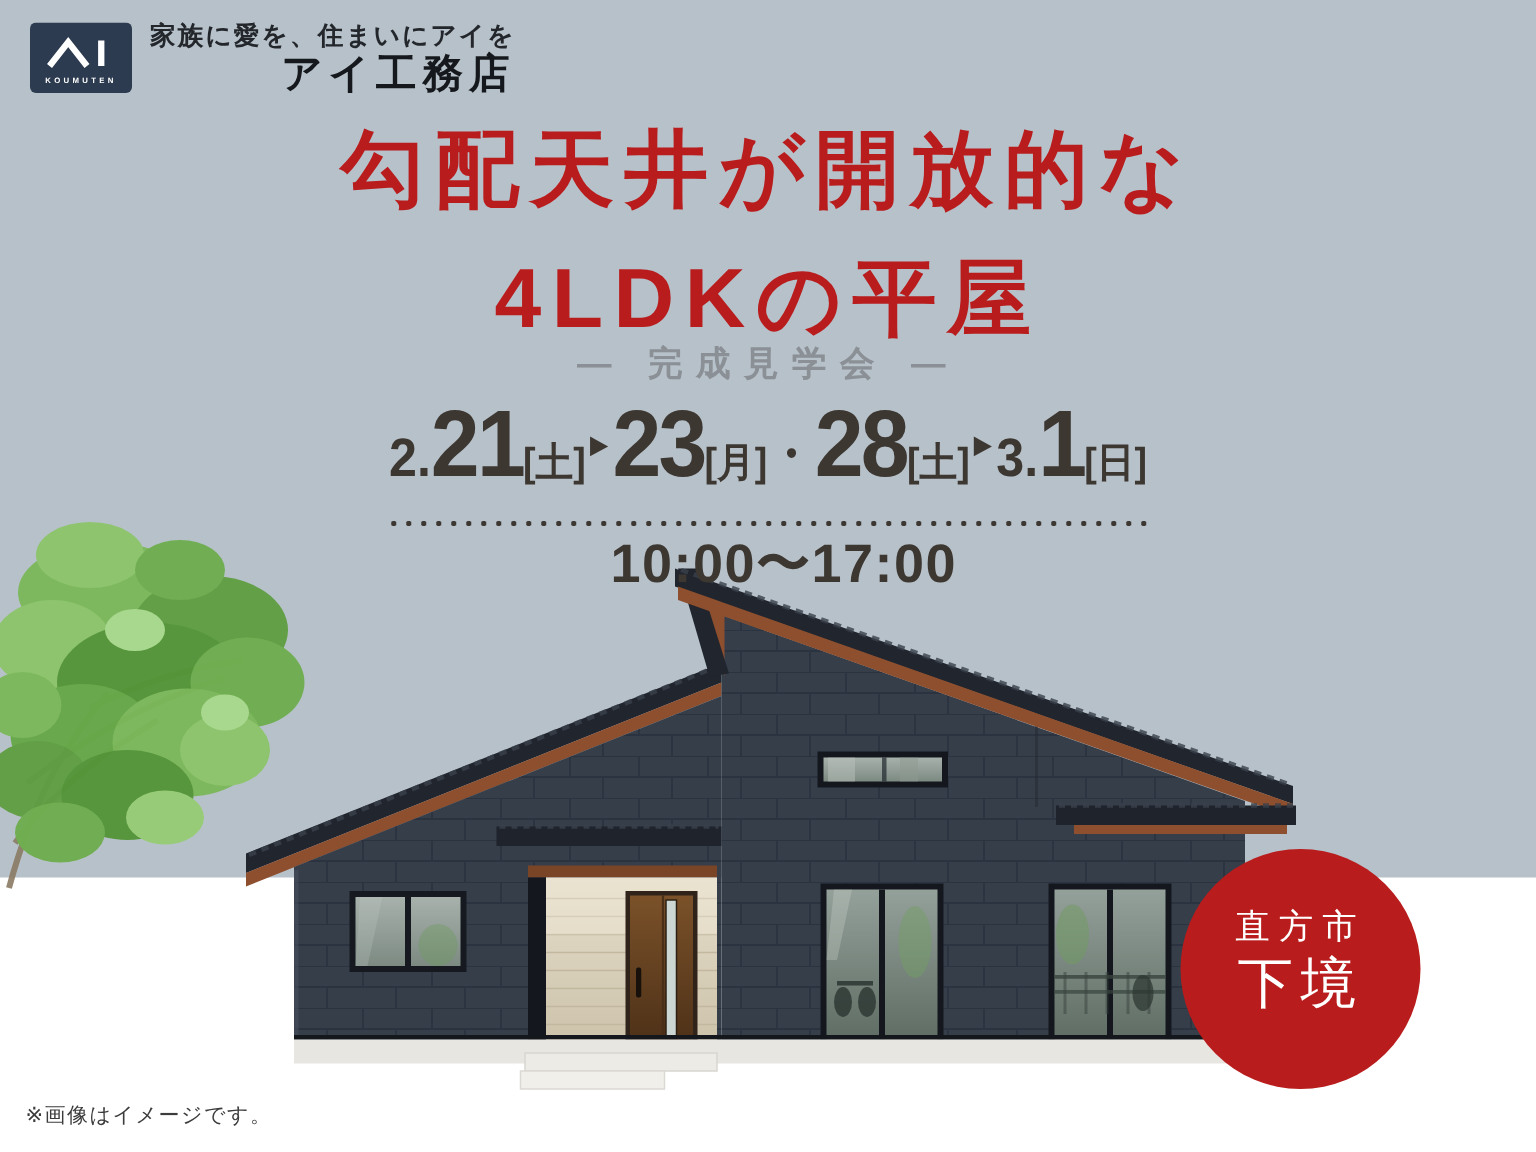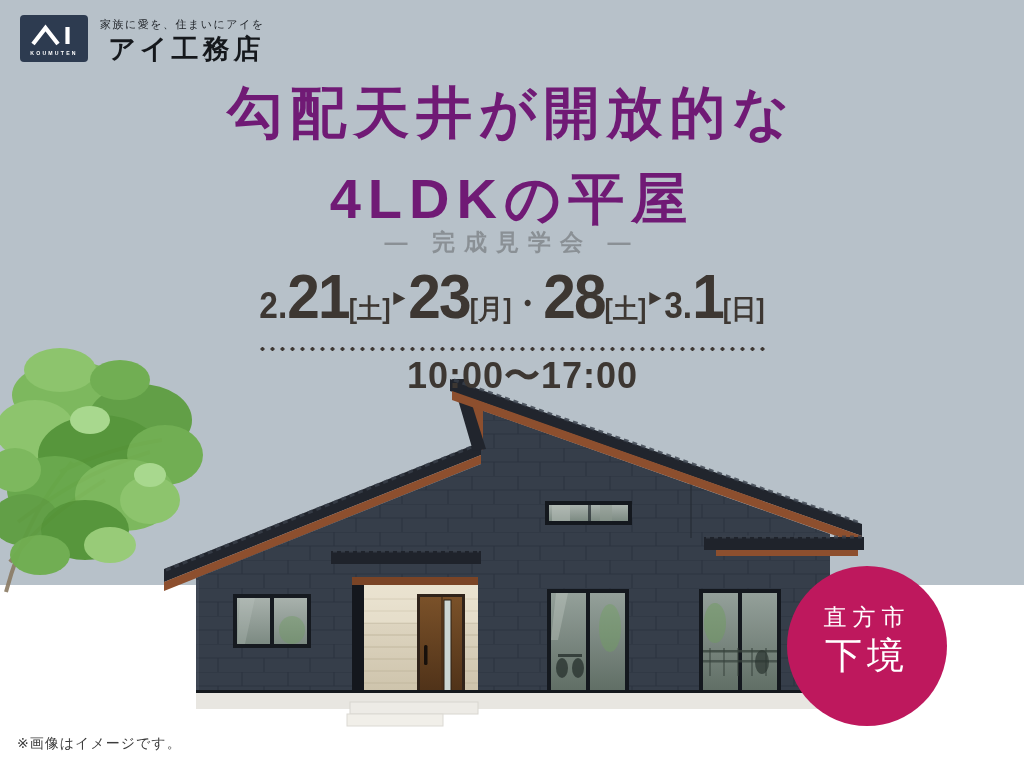--- a/index.html
+++ b/index.html
@@ -8,46 +8,46 @@
     background:#b7c1c9;
     font-family:"Liberation Sans","DejaVu Sans",sans-serif;
   }
   .ground{position:absolute;left:0;top:585px;width:1024px;height:183px;background:#ffffff;}
   .scene{position:absolute;left:0;top:0;width:1024px;height:768px;}
 
   
   .logo-wrap{position:absolute;left:20px;top:15px;display:flex;align-items:flex-start;}
   .logo-mark{display:block;}
   .logo-text{margin-left:12px;padding-top:2px;}
-  .logo-tagline{font-size:11px;font-weight:400;letter-spacing:1.5px;color:#23272c;line-height:14px;}
+  .logo-tagline{font-size:17px;font-weight:700;letter-spacing:1.5px;color:#23272c;line-height:14px;}
   .logo-company{font-size:27px;font-weight:600;letter-spacing:4px;color:#15181c;line-height:32px;margin-top:2px;text-align:right;}
 
   
-  .title{position:absolute;left:0;top:80px;width:100%;text-align:center;color:#701a75;font-weight:700;}
+  .title{position:absolute;left:0;top:80px;width:100%;text-align:center;color:#b91c1c;font-weight:700;}
   .title-line{display:block;font-size:56px;letter-spacing:7px;line-height:66px;}
   .title-line + .title-line{margin-top:20px;}
   .subtitle{position:absolute;left:0;top:227px;width:100%;text-align:center;
             color:#8a9095;font-size:23px;font-weight:700;letter-spacing:9px;}
 
   
   .event-block{position:absolute;left:0;top:264px;width:100%;text-align:center;color:#3d3732;}
   .date-line{display:block;white-space:nowrap;line-height:64px;transform:scaleX(.93);transform-origin:50% 50%;}
   .d-sm{font-size:36px;font-weight:700;}
   .d-lg{font-size:63px;font-weight:700;letter-spacing:-2px;}
   .d-br{font-size:27px;font-weight:700;}
   .d-tri{font-size:17px;vertical-align:15px;margin:0 3px;}
   .d-dot{font-size:34px;font-weight:700;vertical-align:3px;}
   .dotted{height:6px;width:505px;margin:1px auto 0;
     background-image:radial-gradient(circle,#3d3732 1.7px,rgba(0,0,0,0) 2px);
     background-size:10px 6px;background-position:center top;background-repeat:repeat-x;}
   .time{font-size:36px;font-weight:700;letter-spacing:1px;margin-top:4px;line-height:40px;padding-left:21px;}
 
   
   .badge{position:absolute;left:787px;top:566px;width:160px;height:160px;border-radius:50%;
-         background:#be185d;color:#ffffff;text-align:center;}
+         background:#b91c1c;color:#ffffff;text-align:center;}
   .badge-city{margin-top:37px;font-size:23px;letter-spacing:6px;font-weight:500;line-height:28px;}
   .badge-area{font-size:37px;letter-spacing:5px;font-weight:400;line-height:44px;margin-top:3px;}
 
   
   .note{position:absolute;left:17px;top:735px;font-size:14px;letter-spacing:1px;color:#3c3c3c;}
 </style>
 </head>
 <body>
 
 <div class="poster">

